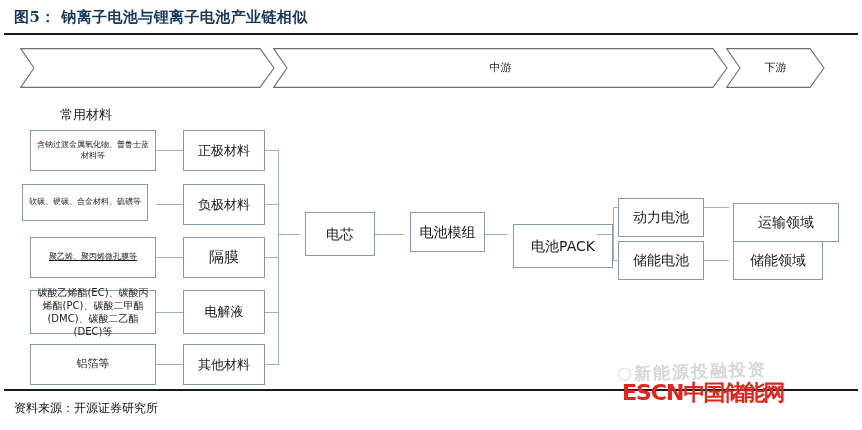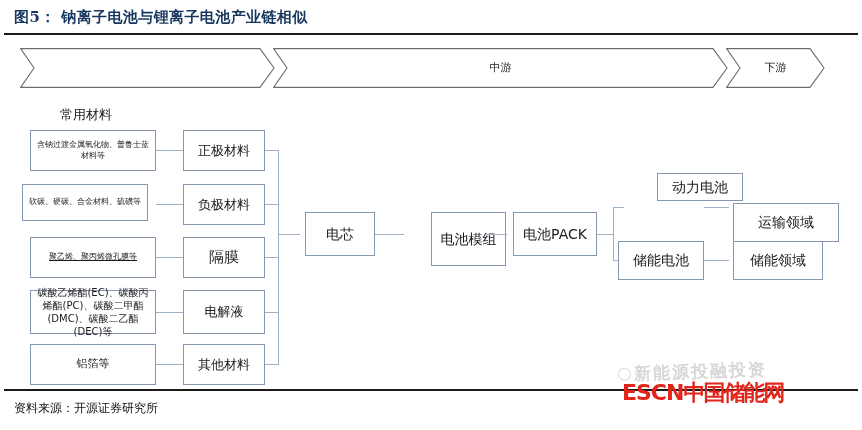--- a/index.html
+++ b/index.html
@@ -141,36 +141,36 @@
   <div class="ln h" style="left:265px;top:150px;width:14px;"></div>
   <div class="ln h" style="left:265px;top:204px;width:14px;"></div>
   <div class="ln h" style="left:265px;top:257px;width:14px;"></div>
   <div class="ln h" style="left:265px;top:312px;width:14px;"></div>
   <div class="ln h" style="left:265px;top:364px;width:14px;"></div>
   <div class="ln v" style="left:278px;top:150px;height:215px;"></div>
   <div class="ln h" style="left:278px;top:234px;width:22px;"></div>
   <div class="arrow-head" style="left:299px;top:230px;"></div>
 
   <div class="box lg" style="left:305px;top:212px;width:70px;height:44px;">电芯</div>
-  <div class="box lg" style="left:431px;top:212px;width:75px;height:54px;">电池模组</div>
-  <div class="box lg" style="left:513px;top:212px;width:84px;height:44px;">电池PACK</div>
+  <div class="box lg" style="left:410px;top:212px;width:75px;height:40px;">电池模组</div>
+  <div class="box lg" style="left:513px;top:224px;width:100px;height:44px;">电池PACK</div>
 
   <div class="ln h" style="left:375px;top:234px;width:29px;"></div>
   <div class="arrow-head" style="left:404px;top:230px;"></div>
   <div class="ln h" style="left:485px;top:234px;width:22px;"></div>
   <div class="arrow-head" style="left:507px;top:230px;"></div>
 
   <div class="ln h" style="left:597px;top:234px;width:17px;"></div>
   <div class="ln v" style="left:613px;top:207px;height:54px;"></div>
   <div class="ln h" style="left:613px;top:207px;width:11px;"></div>
   <div class="arrow-head" style="left:623px;top:203px;"></div>
   <div class="ln h" style="left:613px;top:260px;width:11px;"></div>
   <div class="arrow-head" style="left:623px;top:256px;"></div>
 
-  <div class="box lg" style="left:618px;top:173px;width:86px;height:28px;margin-left:39px;">动力电池</div>
+  <div class="box lg" style="left:618px;top:198px;width:86px;height:39px;">动力电池</div>
   <div class="box lg" style="left:618px;top:241px;width:86px;height:39px;">储能电池</div>
 
   <div class="ln h" style="left:704px;top:207px;width:25px;"></div>
   <div class="arrow-head" style="left:728px;top:203px;"></div>
   <div class="ln h" style="left:704px;top:260px;width:25px;"></div>
   <div class="arrow-head" style="left:728px;top:256px;"></div>
 
   <div class="box lg" style="left:733px;top:171px;width:106px;height:39px;margin-top:32px;">运输领域</div>
   <div class="box lg" style="left:733px;top:241px;width:90px;height:39px;">储能领域</div>
 

